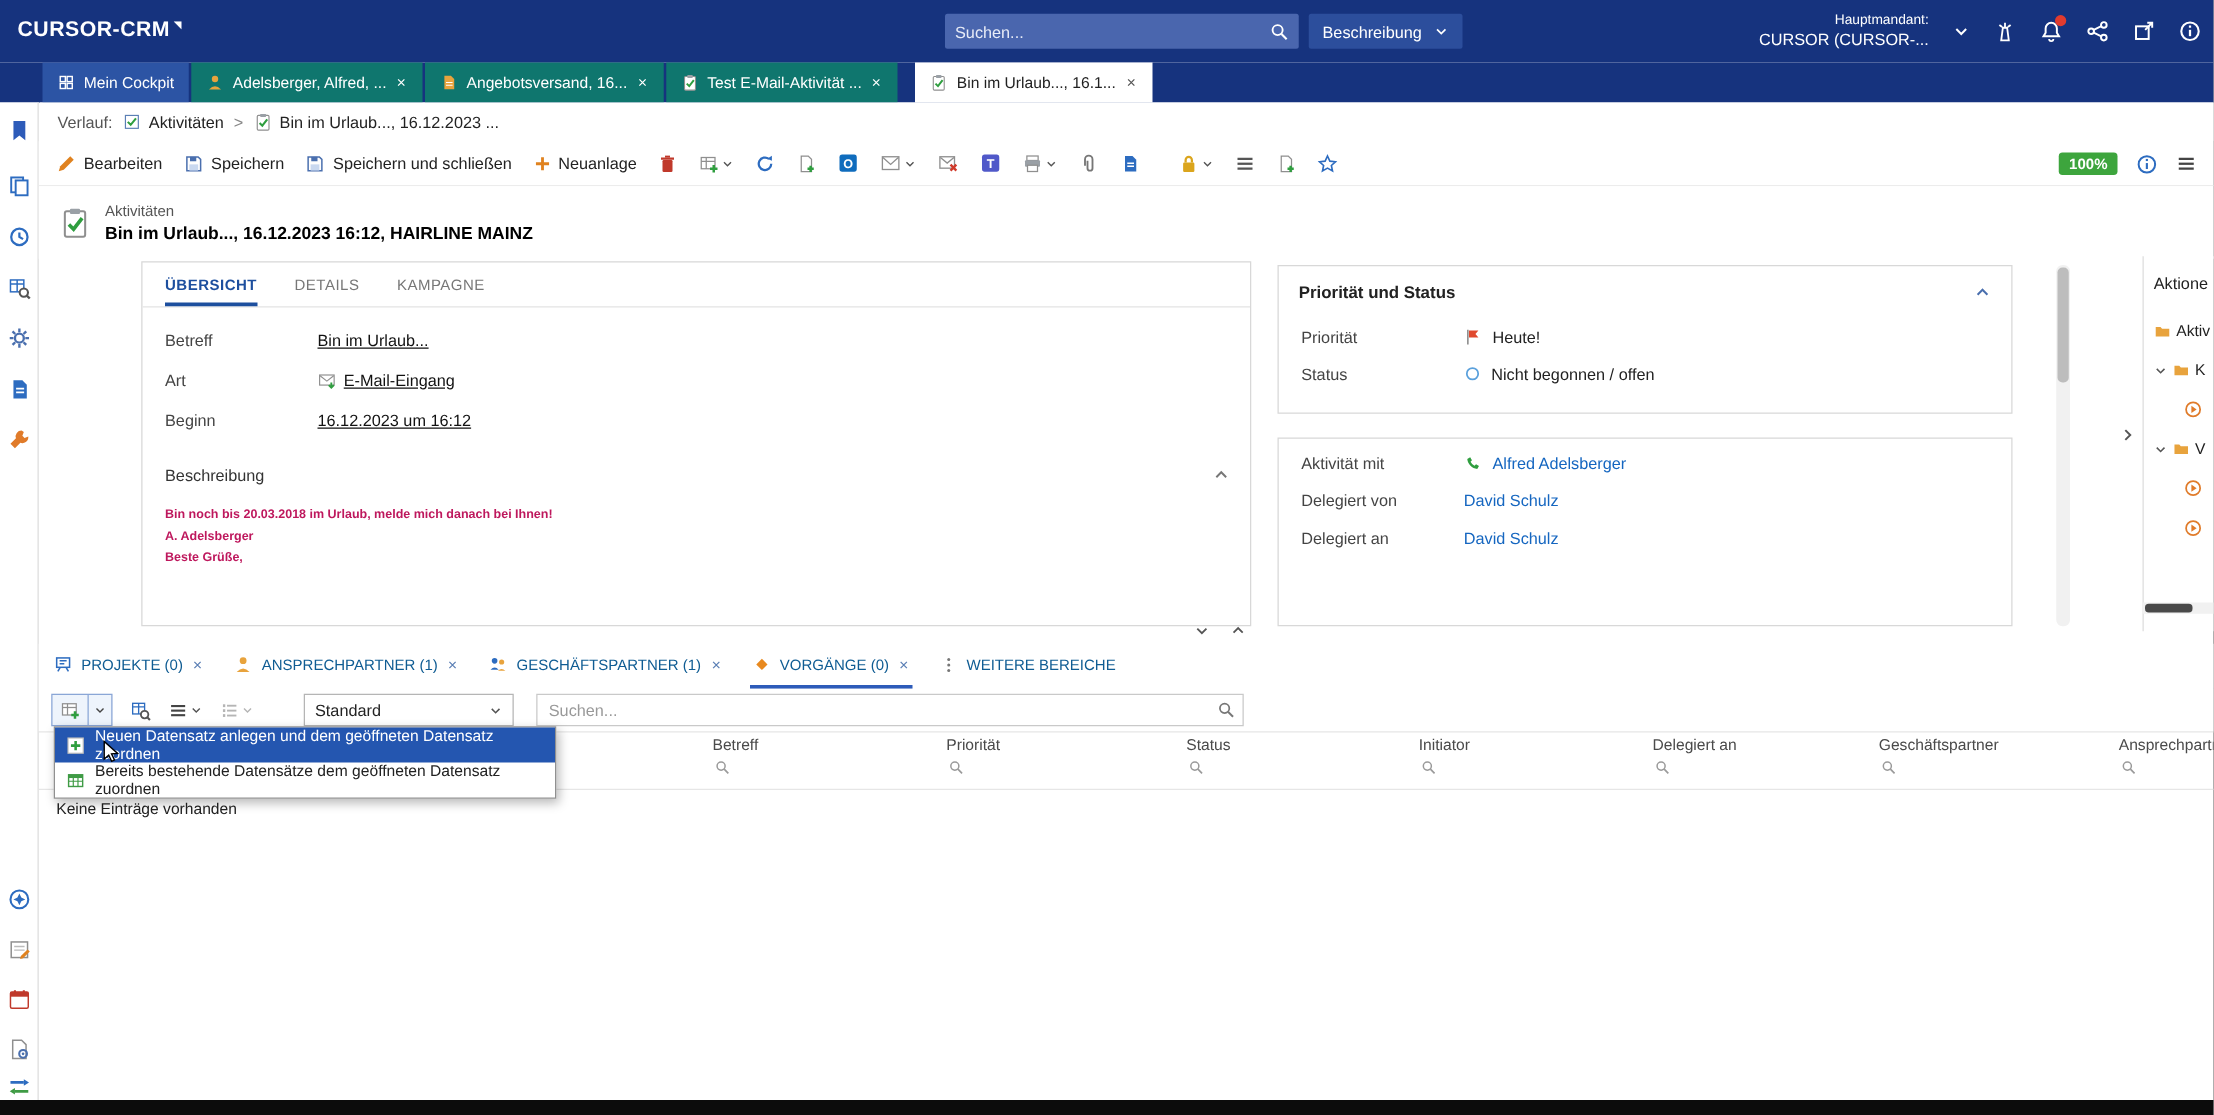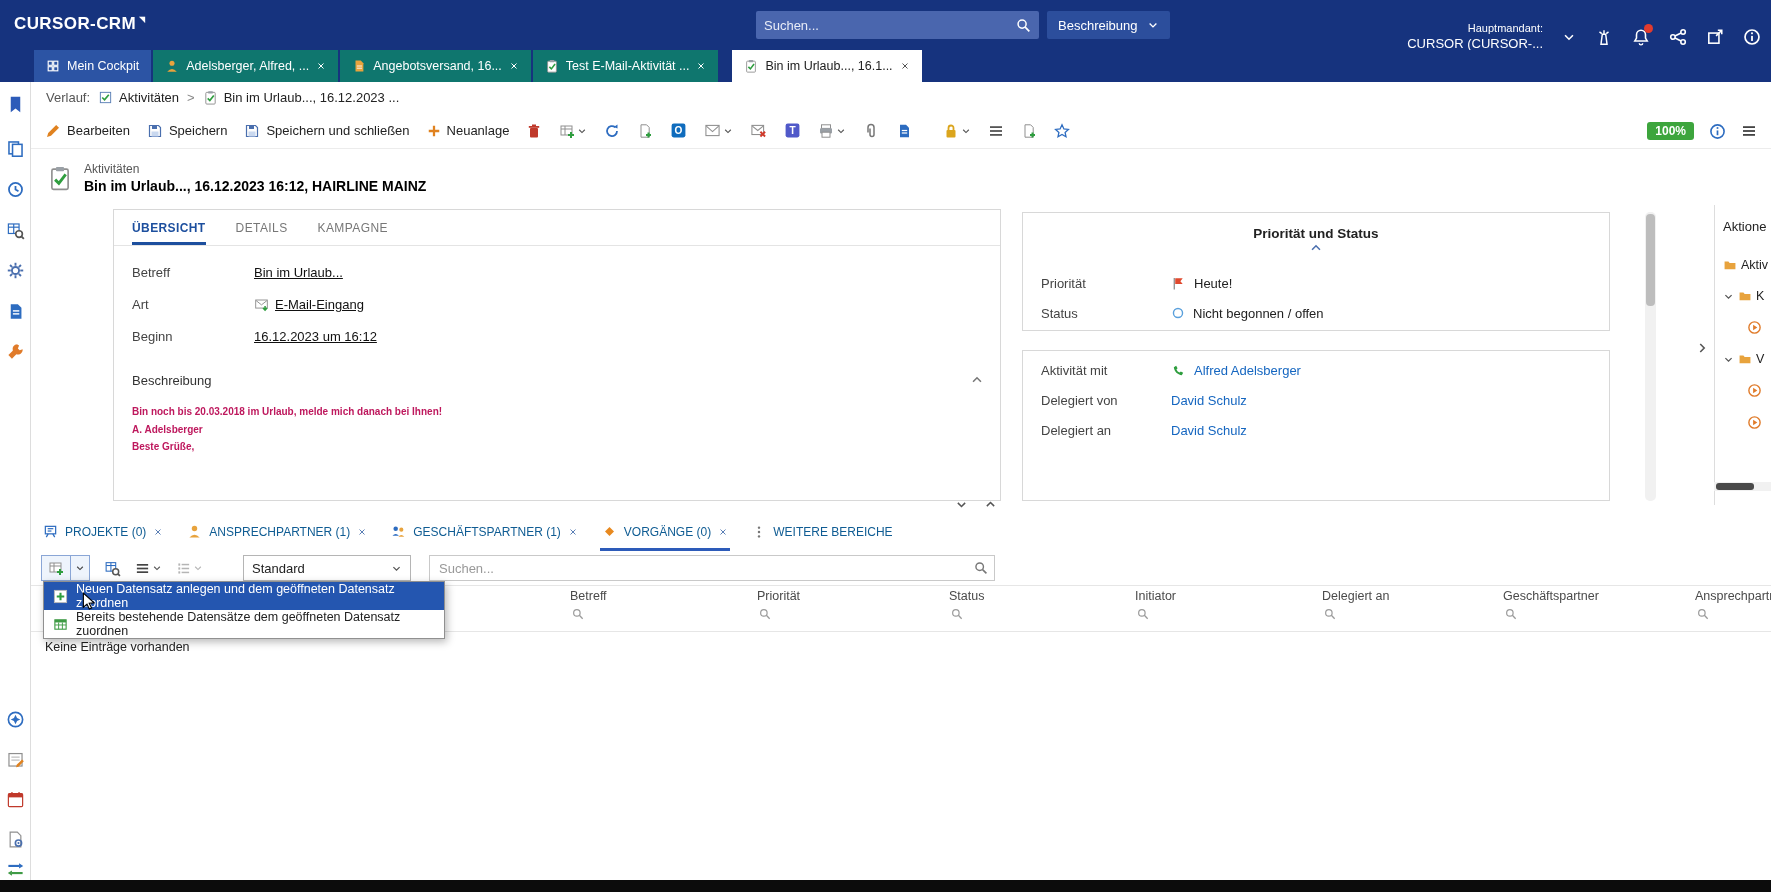--- a/index.html
+++ b/index.html
@@ -13,21 +13,21 @@
 .logo { position:absolute; left:14px; top:14px; color:#fff; font-size:17px; font-weight:bold;
   letter-spacing:.4px; display:flex; gap:3px; align-items:flex-start; }
 .logo-mark { font-size:8px; margin-top:1px; }
 .tsearch { position:absolute; left:756px; top:11px; width:283px; height:28px; background:#4a66ae;
   border-radius:2px; display:flex; align-items:center; padding:0 8px; }
 .tsearch input { background:transparent; border:none; outline:none; color:#fff; font-size:13px;
   width:100%; font-family:inherit; }
 .tsearch input::placeholder { color:#e8ecf7; }
 .tscope { position:absolute; left:1047px; top:11px; height:28px; background:#2c4e9c; border-radius:2px;
   color:#fff; font-size:13px; display:flex; align-items:center; gap:9px; padding:0 11px; cursor:pointer; }
-.tright { position:absolute; right:10px; top:12px; height:50px; display:flex; align-items:center; gap:19px; color:#fff; }
+.tright { position:absolute; right:10px; top:0; height:50px; display:flex; align-items:center; gap:19px; color:#fff; }
 .tenant { text-align:right; line-height:1.3; cursor:pointer; }
 .tenant-l1 { font-size:11px; }
 .tenant-l2 { font-size:13px; }
 .bellwrap { position:relative; }
 .bellbadge { position:absolute; right:-3px; top:-4px; width:9px; height:9px; border-radius:50%; background:#e23b2e; }
 
 
 .tabbar { position:absolute; left:0; top:50px; width:1771px; height:32px; background:#16337e;
   display:flex; align-items:stretch; padding-left:34px; }
 .tab { display:flex; align-items:center; gap:7px; padding:0 12px; font-size:12.5px; color:#fff;
@@ -69,21 +69,21 @@
   border-bottom:3px solid transparent; padding-top:3px; }
 .ctab.active { color:#1d4f9e; font-weight:bold; border-bottom-color:#1d4f9e; }
 .fields { padding-top:10px; }
 .frow { display:flex; align-items:center; height:32px; padding-left:18px; font-size:13px; }
 .flabel { width:122px; color:#444; flex:none; }
 .fvalue { color:#111; display:flex; align-items:center; gap:6px;text-decoration:underline; }
 .desc-label-row { display:flex; align-items:center; height:30px; padding:0 16px 0 18px; margin-top:13px;
   font-size:13px; color:#333; justify-content:space-between; }
 .desc-text { padding:8px 18px 0; font-size:10px; font-weight:bold; color:#be185d; line-height:17.5px; }
 .ptitle { display:flex; justify-content:space-between; align-items:center; padding:13px 16px 9px 16px;
-  font-size:13.5px; font-weight:bold; color:#222;flex-direction:column; }
+  font-size:13.5px; font-weight:bold; color:#222; }
 .prows { padding-top:4px; }
 .prow { display:flex; align-items:center; height:30px; padding-left:18px; font-size:13px; }
 .plabel { width:130px; color:#444; flex:none; }
 .pvalue { display:flex; align-items:center; gap:8px; color:#222; }
 .link { color:#1566c0; cursor:pointer; }
 
 
 .vscroll { position:absolute; left:1645px; top:212px; width:11px; height:289px; background:#f1f1f1; border-radius:5px; }
 .vthumb { position:absolute; left:1px; top:2px; width:9px; height:92px; background:#bdbdbd; border-radius:4px; cursor:pointer; }
 .expander { position:absolute; left:1694px; top:336px; width:16px; height:24px; display:flex; align-items:center;

